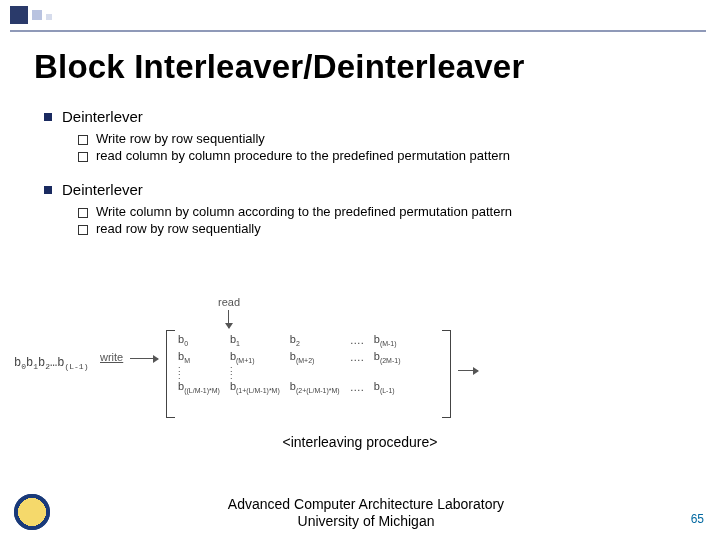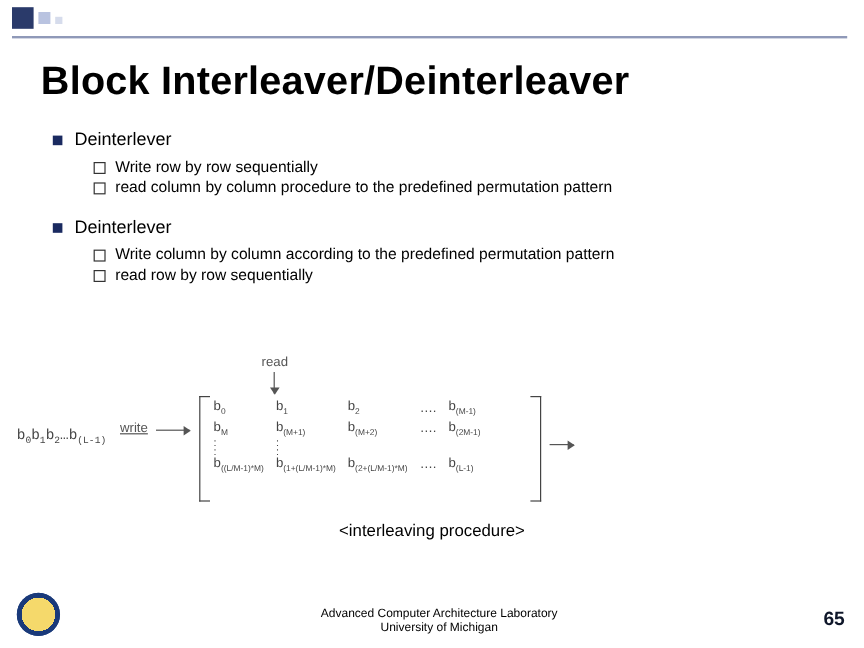--- a/index.html
+++ b/index.html
@@ -125,30 +125,30 @@
   .caption {
     position:absolute;
     left:0; right:0; top:434px;
     text-align:center;
     font-size:14px;
   }
   .footer {
     position:absolute;
     left:12px; right:0; bottom:10px;
     text-align:center;
-    font-size:10px;
+    font-size:14px;
     color:#000;
     line-height:1.2;
   }
   .pagenum {
     position:absolute;
     right:16px; bottom:14px;
-    font-size:16px;
-    font-weight:bold;
-    color:#0f172a;
+    font-size:12px;
+    font-weight:normal;
+    color:#0369a1;
   }
   .seal {
     position:absolute;
     left:14px; bottom:10px;
     width:36px; height:36px;
     border-radius:50%;
     background: radial-gradient(circle at 50% 50%, #f5d96b 0 55%, #1a3a7a 55% 100%);
     box-shadow: inset 0 0 0 2px #1a3a7a;
   }
 </style>

